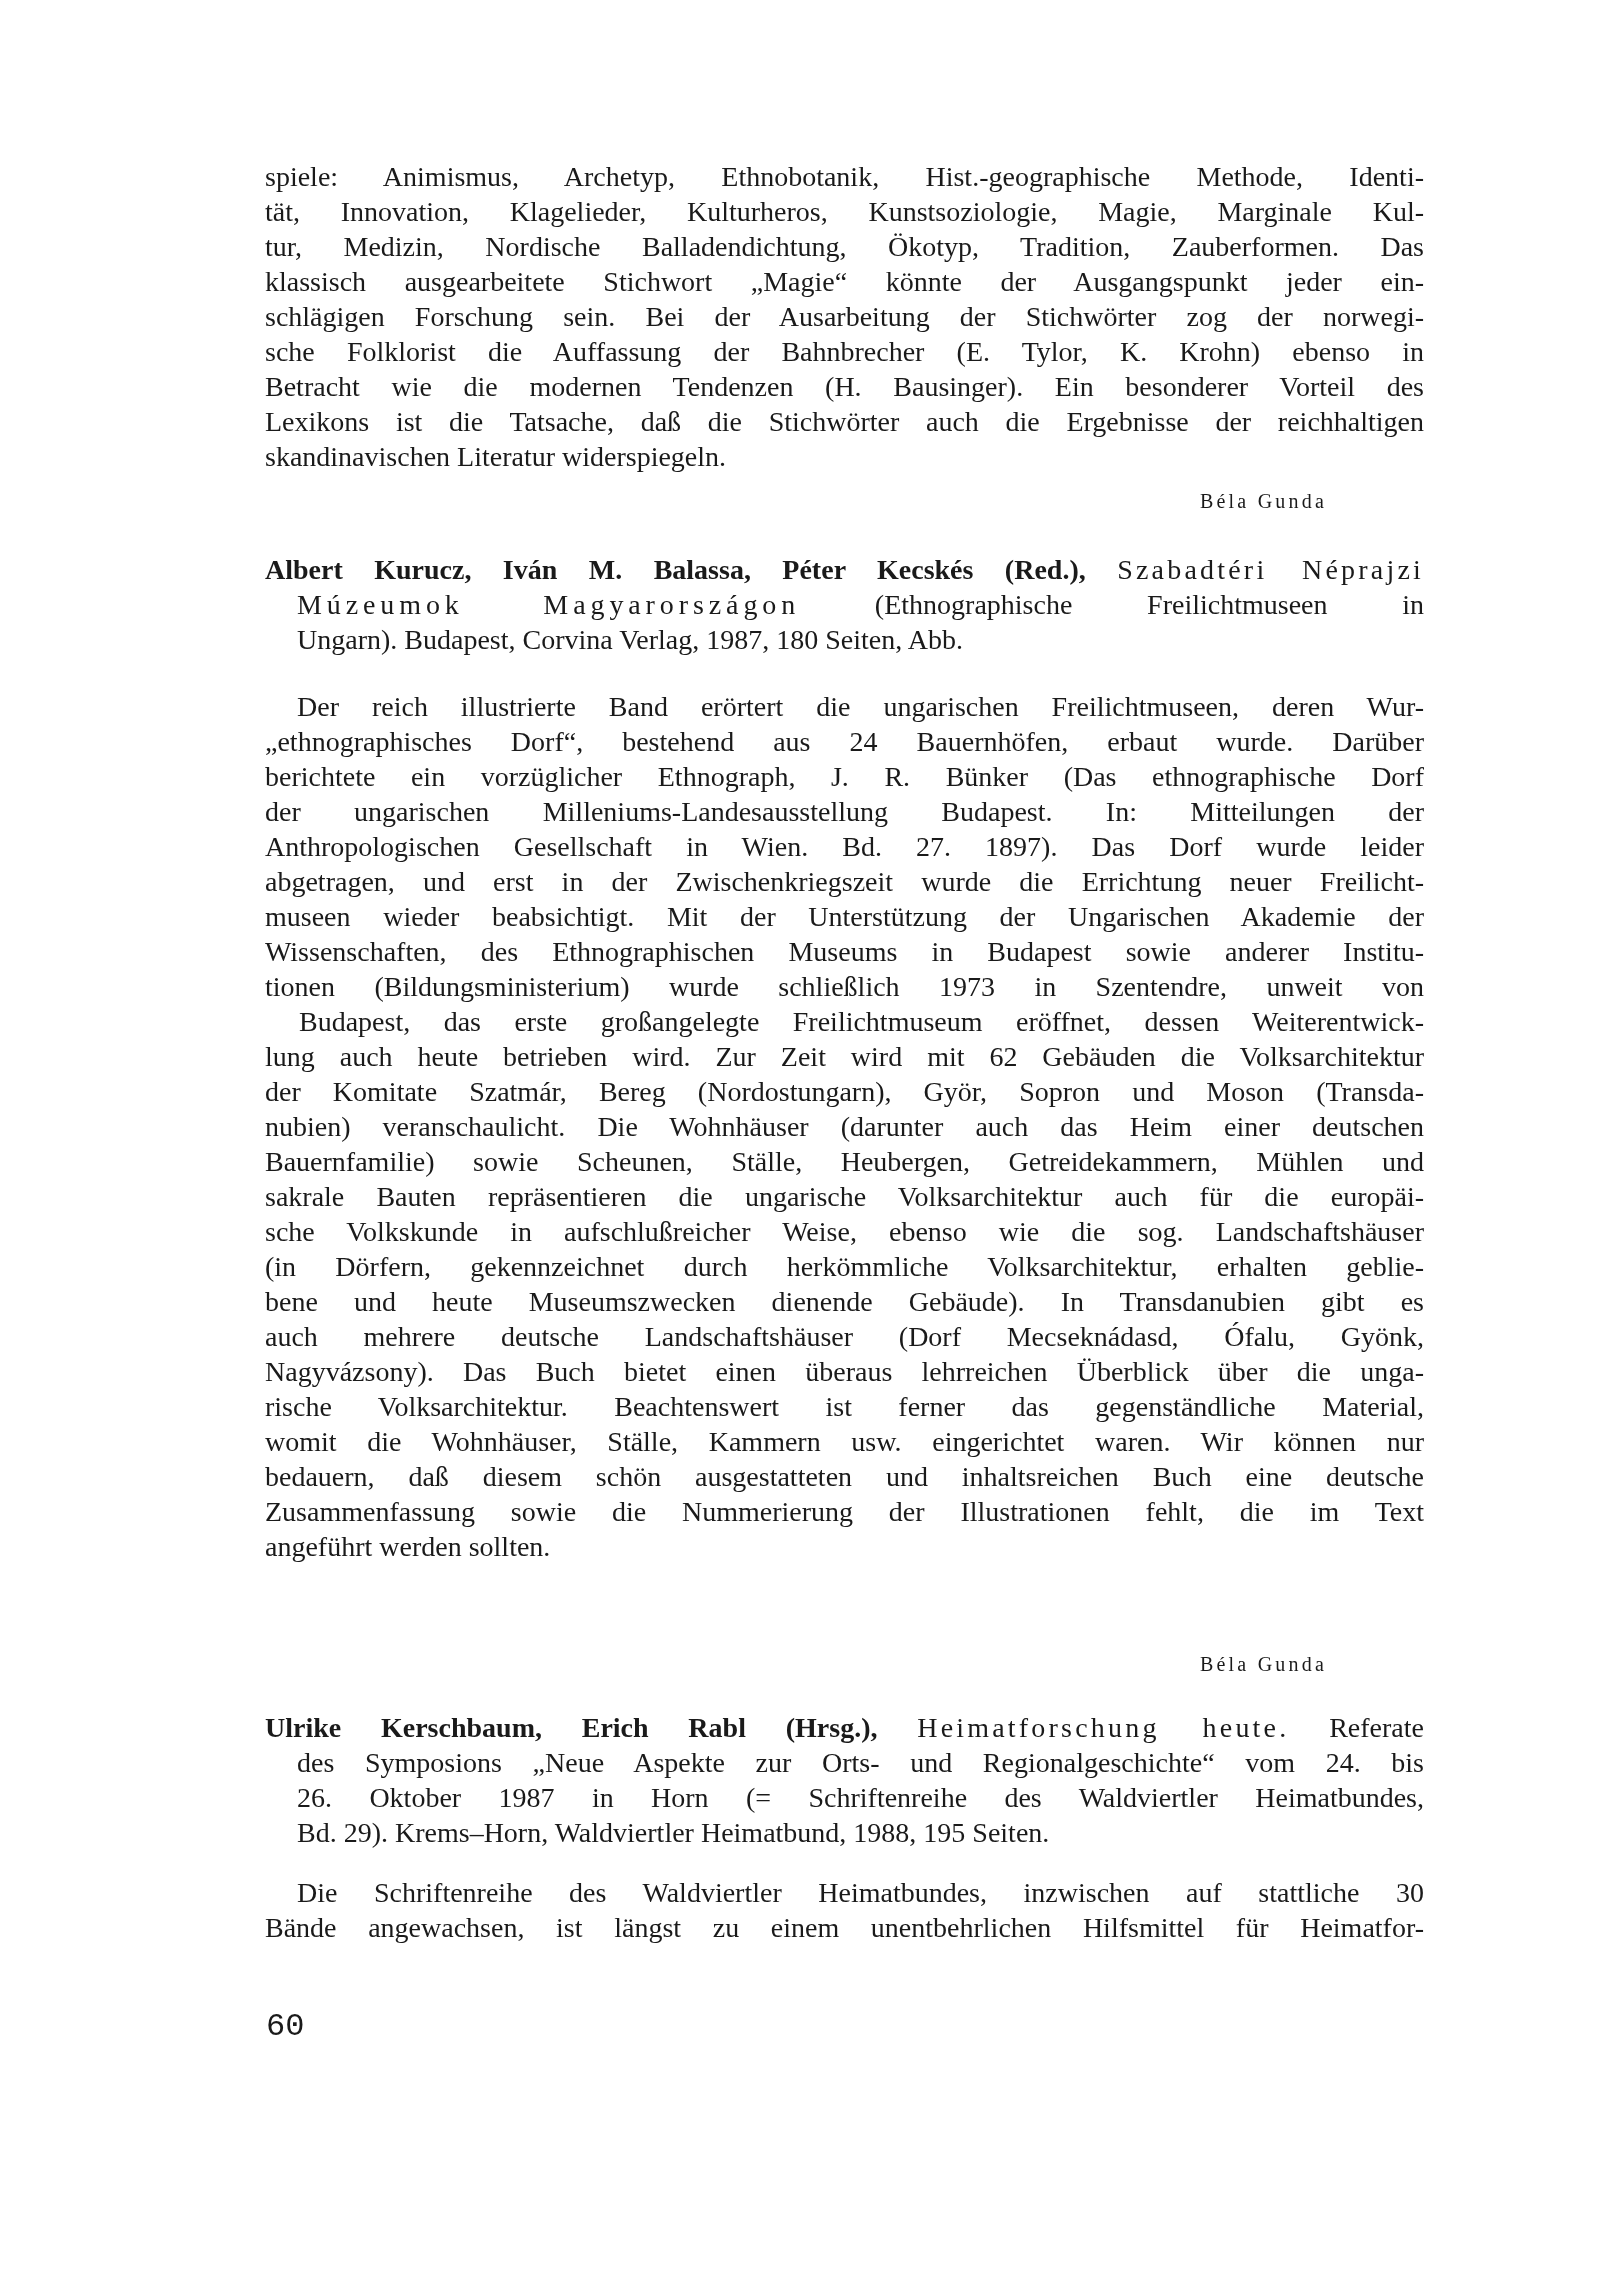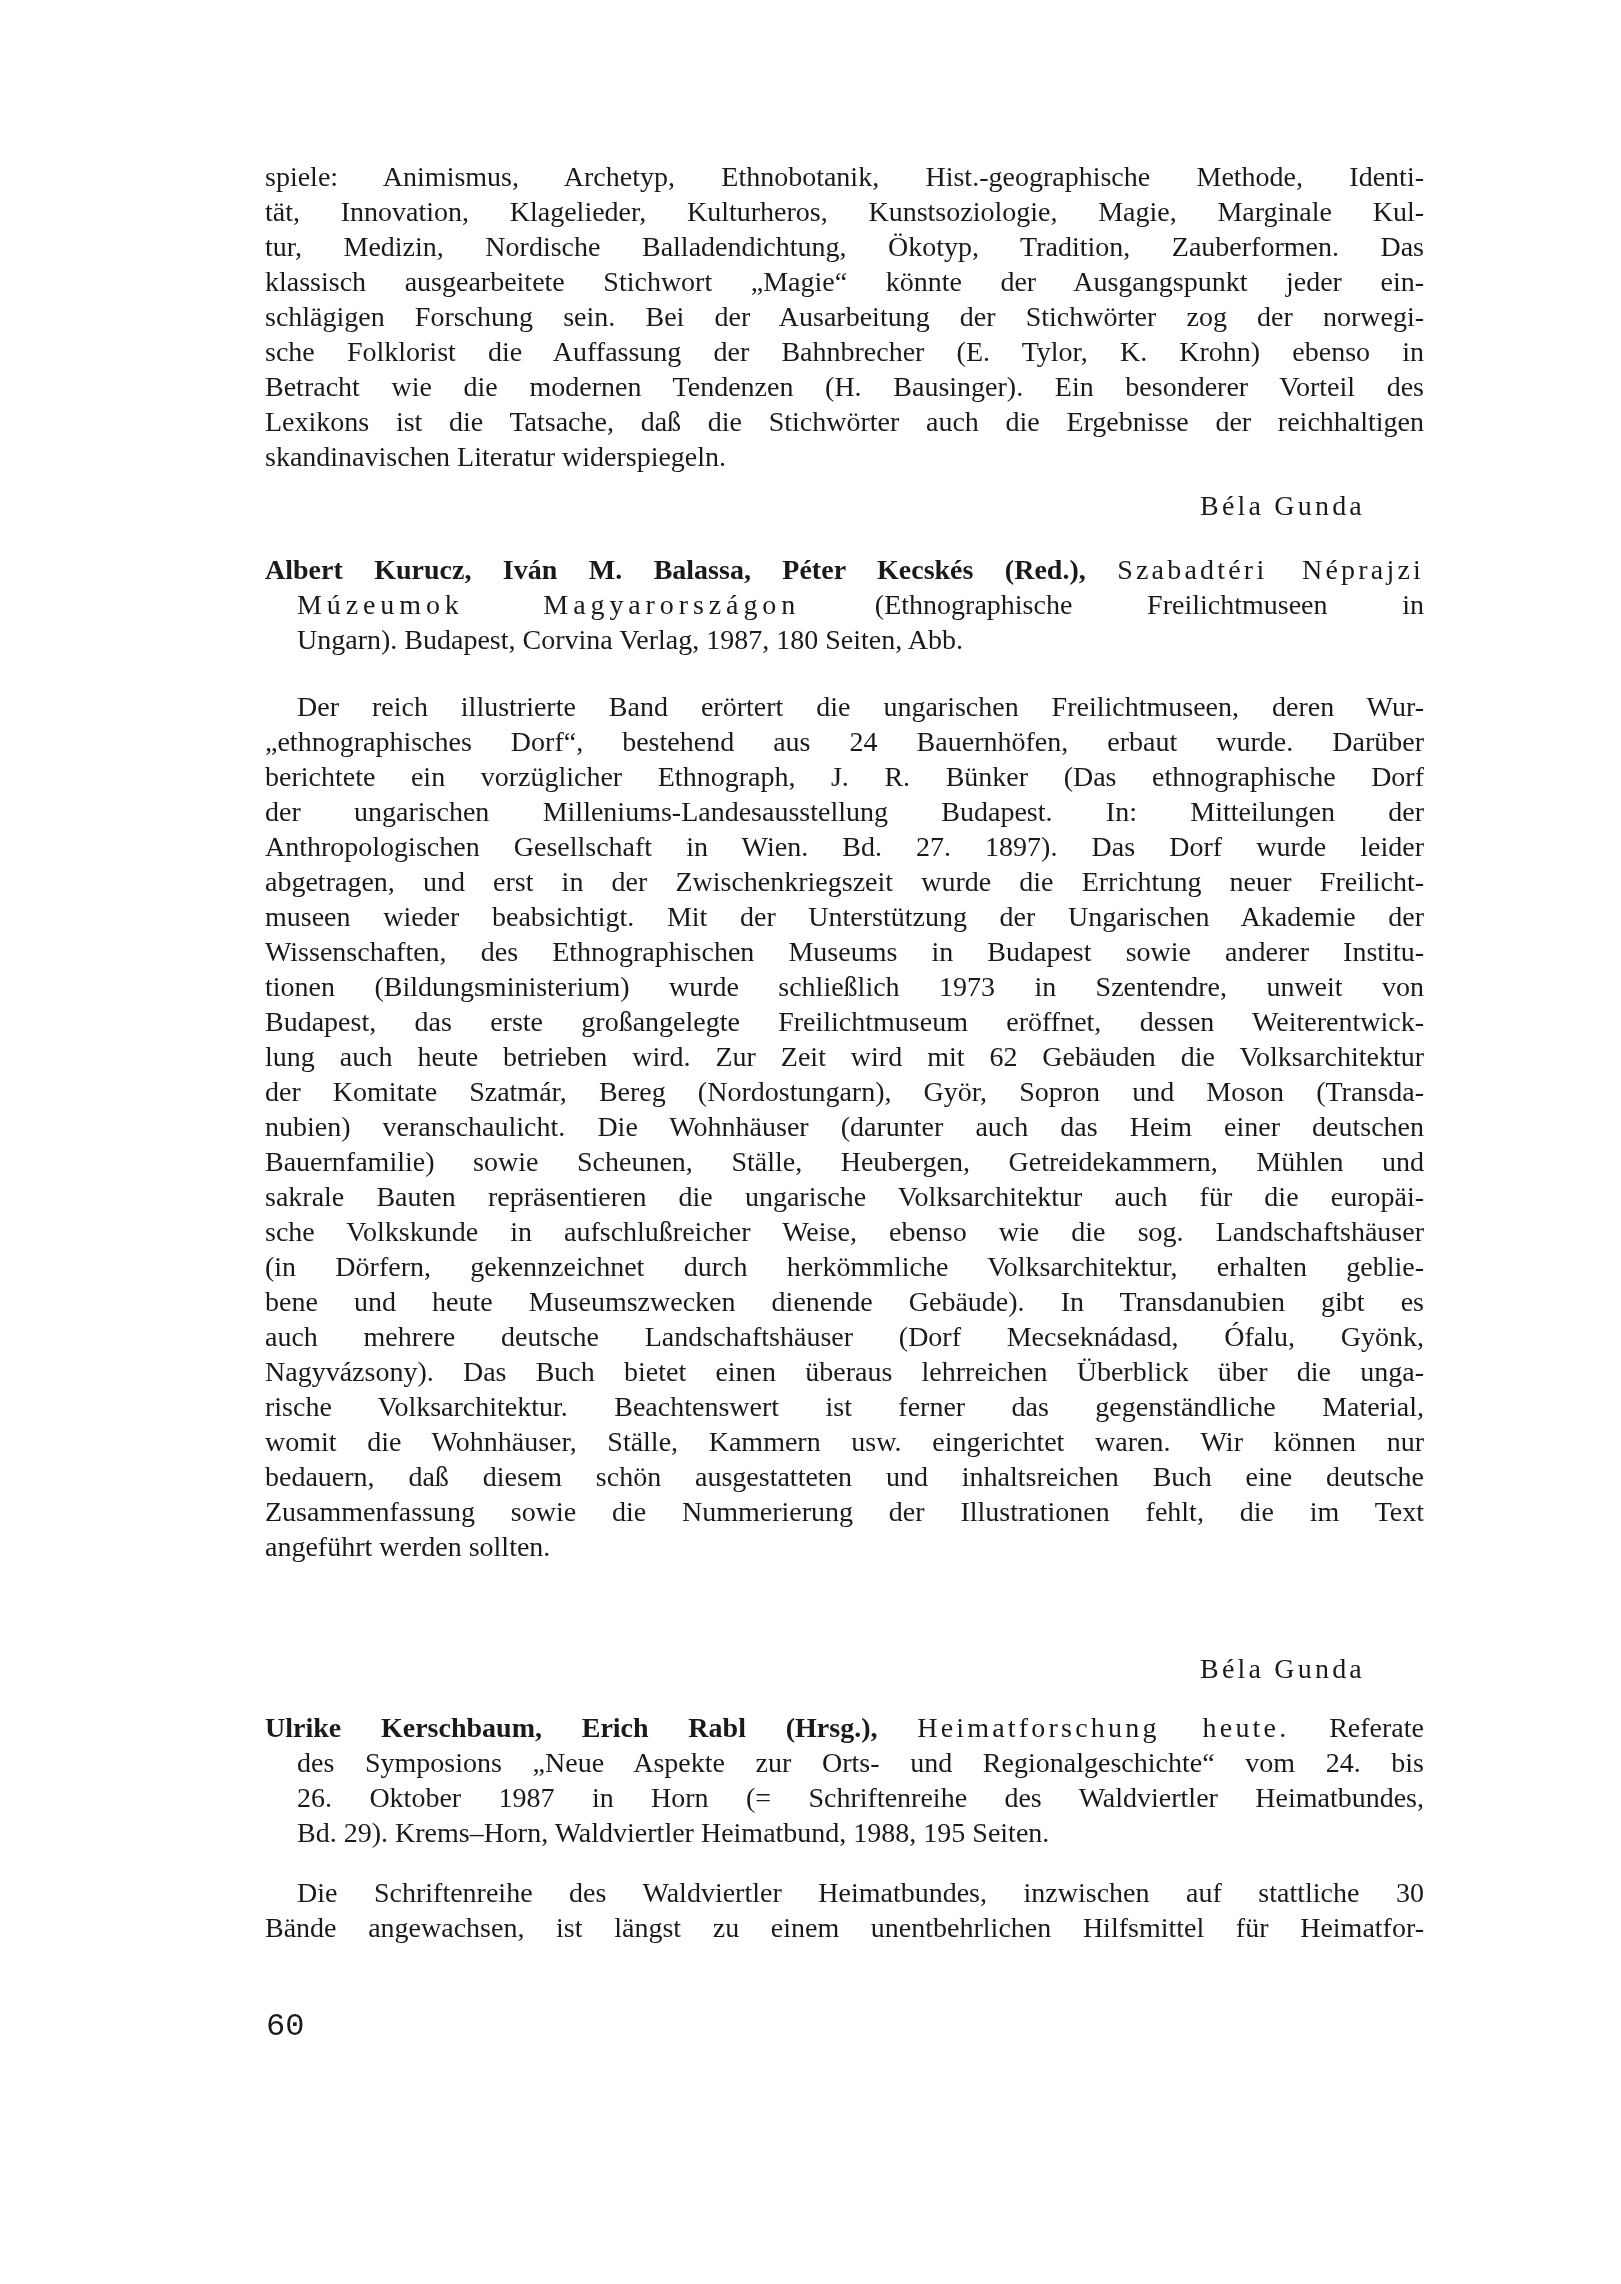--- a/index.html
+++ b/index.html
@@ -7,21 +7,21 @@
   .page { position: absolute; left: 0; top: 0; width: 1621px; height: 2017px; background: #fff; }
   .block { position: absolute; left: 265px; width: 1159px; color: #1a1a1a;
            font-family: "Liberation Serif", "DejaVu Serif", serif; font-size: 28px; line-height: 35px; }
   .line { display: block; height: 35px; white-space: nowrap; text-align: justify; text-align-last: justify; }
   .line.last { text-align-last: left; }
   .indent { padding-left: 32px; }
   .hang { padding-left: 32px; }
   .bold { font-weight: bold; }
   .spaced { letter-spacing: 3.2px; }
   .sig { position: absolute; left: 1200px; width: 225px; font-family: "Liberation Serif", "DejaVu Serif", serif;
-         font-size: 28px; letter-spacing: 3.2px; color: #1a1a1a; white-space: nowrap; }
+         font-size: 20px; letter-spacing: 3.2px; color: #1a1a1a; white-space: nowrap; }
   .pagenum { position: absolute; left: 266px; top: 2008px; font-family: Liberation Mono, monospace;
              font-size: 32px; color: #1a1a1a; }
 </style>
 </head>
 <body>
 
 <div class="page">
 
   <div class="block" style="top:159px;">
     <span class="line" style="white-space: normal; overflow: hidden;">spiele: Animismus, Archetyp, Ethnobotanik, Hist.-geographische Methode, Identi-</span>
@@ -51,21 +51,21 @@
   <div class="block" style="top:689px;">
     <span class="line indent" style="white-space: normal; overflow: hidden;">Der reich illustrierte Band erörtert die ungarischen Freilichtmuseen, deren Wur-</span>
     <span class="line" style="white-space: normal; overflow: hidden;">„ethnographisches Dorf“, bestehend aus 24 Bauernhöfen, erbaut wurde. Darüber</span>
     <span class="line" style="white-space: normal; overflow: hidden;">berichtete ein vorzüglicher Ethnograph, J. R. Bünker (Das ethnographische Dorf</span>
     <span class="line" style="white-space: normal; overflow: hidden;">der ungarischen Milleniums-Landesausstellung Budapest. In: Mitteilungen der</span>
     <span class="line" style="white-space: normal; overflow: hidden;">Anthropologischen Gesellschaft in Wien. Bd. 27. 1897). Das Dorf wurde leider</span>
     <span class="line" style="white-space: normal; overflow: hidden;">abgetragen, und erst in der Zwischenkriegszeit wurde die Errichtung neuer Freilicht-</span>
     <span class="line" style="white-space: normal; overflow: hidden;">museen wieder beabsichtigt. Mit der Unterstützung der Ungarischen Akademie der</span>
     <span class="line" style="white-space: normal; overflow: hidden;">Wissenschaften, des Ethnographischen Museums in Budapest sowie anderer Institu-</span>
     <span class="line" style="white-space: normal; overflow: hidden;">tionen (Bildungsministerium) wurde schließlich 1973 in Szentendre, unweit von</span>
-    <span class="line" style="white-space: normal; overflow: hidden;">Budapest, das erste großangelegte Freilichtmuseum eröffnet, dessen Weiterentwick-</span>
+    <span class="line" style="white-space: normal; overflow: hidden; margin-left: 34px;">Budapest, das erste großangelegte Freilichtmuseum eröffnet, dessen Weiterentwick-</span>
     <span class="line" style="white-space: normal; overflow: hidden;">lung auch heute betrieben wird. Zur Zeit wird mit 62 Gebäuden die Volksarchitektur</span>
     <span class="line" style="white-space: normal; overflow: hidden;">der Komitate Szatmár, Bereg (Nordostungarn), Györ, Sopron und Moson (Transda-</span>
     <span class="line" style="white-space: normal; overflow: hidden;">nubien) veranschaulicht. Die Wohnhäuser (darunter auch das Heim einer deutschen</span>
     <span class="line" style="white-space: normal; overflow: hidden;">Bauernfamilie) sowie Scheunen, Ställe, Heubergen, Getreidekammern, Mühlen und</span>
     <span class="line" style="white-space: normal; overflow: hidden;">sakrale Bauten repräsentieren die ungarische Volksarchitektur auch für die europäi-</span>
     <span class="line" style="white-space: normal; overflow: hidden;">sche Volkskunde in aufschlußreicher Weise, ebenso wie die sog. Landschaftshäuser</span>
     <span class="line" style="white-space: normal; overflow: hidden;">(in Dörfern, gekennzeichnet durch herkömmliche Volksarchitektur, erhalten geblie-</span>
     <span class="line" style="white-space: normal; overflow: hidden;">bene und heute Museumszwecken dienende Gebäude). In Transdanubien gibt es</span>
     <span class="line" style="white-space: normal; overflow: hidden;">auch mehrere deutsche Landschaftshäuser (Dorf Mecseknádasd, Ófalu, Gyönk,</span>
     <span class="line" style="white-space: normal; overflow: hidden;">Nagyvázsony). Das Buch bietet einen überaus lehrreichen Überblick über die unga-</span>

